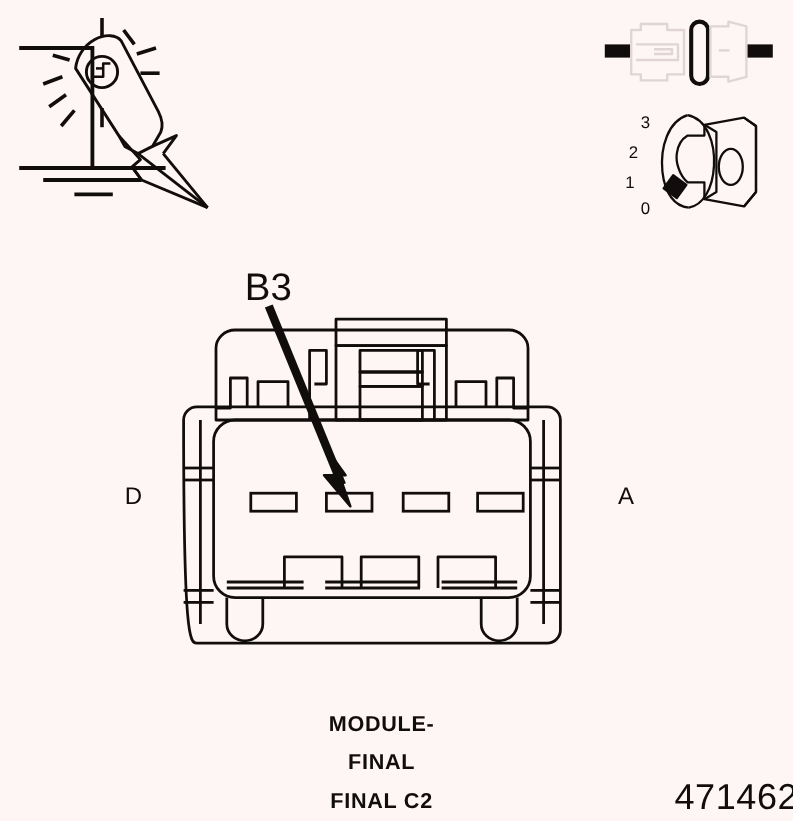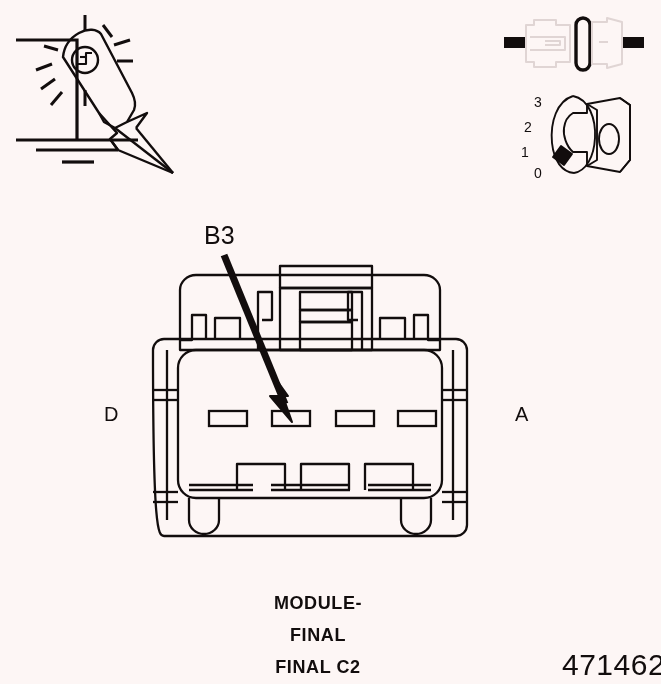--- a/index.html
+++ b/index.html
@@ -33,21 +33,21 @@
   }
   
   .txt {
     position: absolute;
     white-space: pre;
     line-height: 1;
   }
   #pin-callout-label {
     left: 204px;
     top: 223px;
-    font-size: 25px;
+    font-size: 32px;
     font-weight: 400;
     letter-spacing: 0px;
   }
   #side-label-d {
     left: 104px;
     top: 404px;
     font-size: 20px;
     font-weight: 400;
   }
   #side-label-a {

